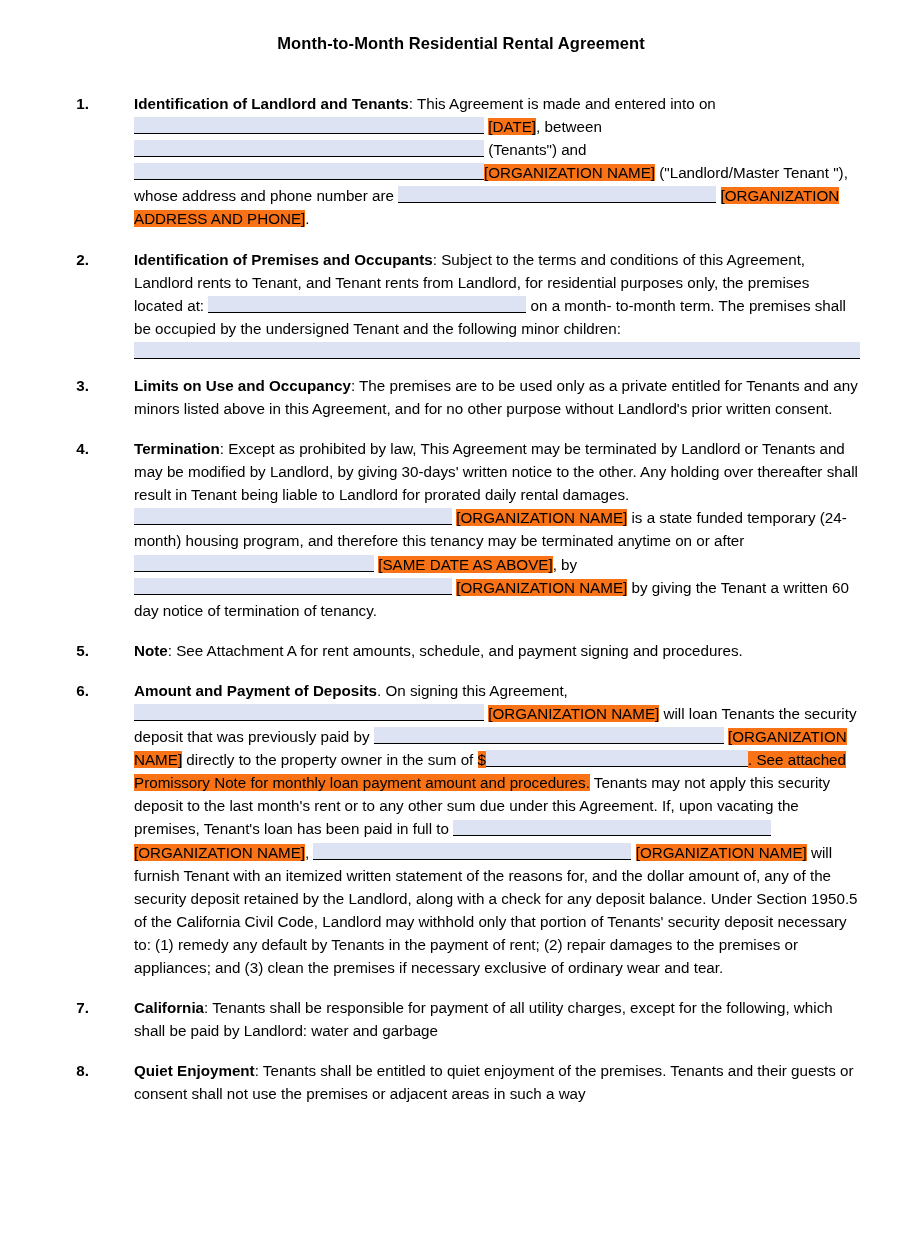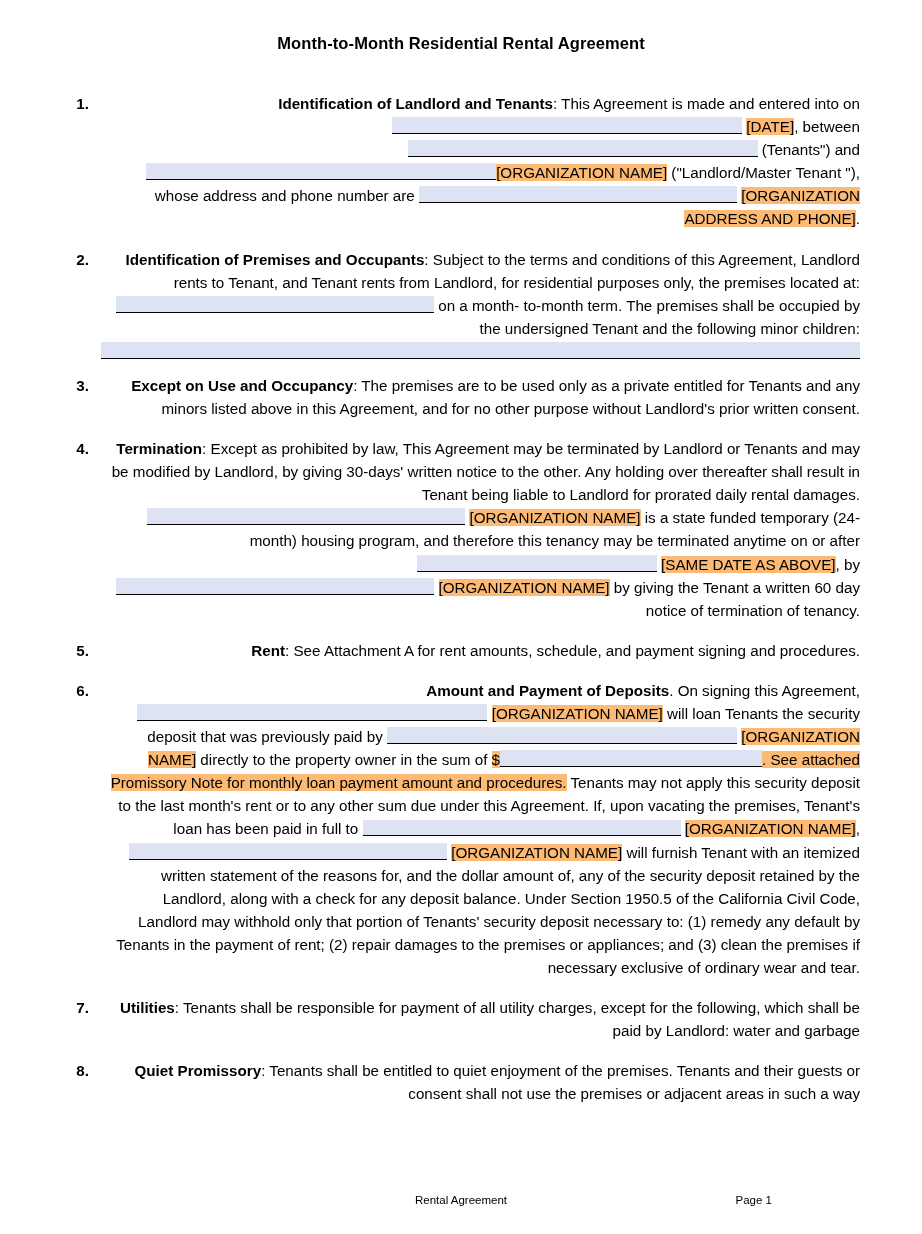--- a/index.html
+++ b/index.html
@@ -44,27 +44,28 @@
     flex: 0 0 29px;
     font-weight: bold;
     text-align: right;
     padding-right: 12px;
     box-sizing: content-box;
     font-size: 15.2px;
     line-height: 1.52;
   }
   .txt {
     flex: 1 1 auto;
-    text-align: right;
+    text-align: left;
+    margin-left: 33px;
   }
   .lead {
     font-weight: bold;
   }
   .hl {
-    background: #fdba74;
+    background: #f97316;
   }
   .blank {
     display: inline-block;
     background: #dde3f3;
     border-bottom: 1px solid #000000;
     vertical-align: baseline;
     height: 1.05em;
     margin-bottom: -2px;
   }
   .blank.b-full { width: 100%; display: block; margin-top: 2px; }
@@ -108,48 +109,44 @@
       <div class="txt"><span class="lead">Identification of Landlord and Tenants</span><span>: This Agreement is made and entered into on</span><br><span class="blank b-350"></span> <span class="hl">[DATE]</span><span>, between</span><br><span class="blank b-350"></span> <span>(Tenants") and</span><br><span class="blank b-350"></span><span class="hl">[ORGANIZATION NAME]</span><span> ("Landlord/Master Tenant "), whose address and phone number are</span> <span class="blank b-318"></span> <span class="hl">[ORGANIZATION ADDRESS AND PHONE]</span><span>.</span></div>
     </div>
 
     <div class="clause">
       <div class="num">2.</div>
       <div class="txt"><span class="lead">Identification of Premises and Occupants</span><span>: Subject to the terms and conditions of this Agreement, Landlord rents to Tenant, and Tenant rents from Landlord, for residential purposes only, the premises located at:</span> <span class="blank b-318"></span> <span>on a month- to-month term. The premises shall be occupied by the undersigned Tenant and the following minor children:</span><span class="blank b-full"></span></div>
     </div>
 
     <div class="clause">
       <div class="num">3.</div>
-      <div class="txt"><span class="lead">Except on Use and Occupancy</span><span>: The premises are to be used only as a private entitled for Tenants and any minors listed above in this Agreement, and for no other purpose without Landlord's prior written consent.</span></div>
+      <div class="txt"><span class="lead">Limits on Use and Occupancy</span><span>: The premises are to be used only as a private entitled for Tenants and any minors listed above in this Agreement, and for no other purpose without Landlord's prior written consent.</span></div>
     </div>
 
     <div class="clause">
       <div class="num">4.</div>
       <div class="txt"><span class="lead">Termination</span><span>: Except as prohibited by law, This Agreement may be terminated by Landlord or Tenants and may be modified by Landlord, by giving 30-days' written notice to the other. Any holding over thereafter shall result in Tenant being liable to Landlord for prorated daily rental damages.</span> <span class="blank b-318"></span> <span class="hl">[ORGANIZATION NAME]</span><span> is a state funded temporary (24-month) housing program, and therefore this tenancy may be terminated anytime on or after</span> <span class="blank b-240"></span> <span class="hl">[SAME DATE AS ABOVE]</span><span>, by</span> <span class="blank b-318"></span> <span class="hl">[ORGANIZATION NAME]</span><span> by giving the Tenant a written 60 day notice of termination of tenancy.</span></div>
     </div>
 
     <div class="clause">
       <div class="num">5.</div>
-      <div class="txt"><span class="lead">Rent</span><span>: See Attachment A for rent amounts, schedule, and payment signing and procedures.</span></div>
+      <div class="txt"><span class="lead">Note</span><span>: See Attachment A for rent amounts, schedule, and payment signing and procedures.</span></div>
     </div>
 
     <div class="clause">
       <div class="num">6.</div>
       <div class="txt"><span class="lead">Amount and Payment of Deposits</span><span>. On signing this Agreement,</span><br><span class="blank b-350"></span> <span class="hl">[ORGANIZATION NAME]</span><span> will loan Tenants the security deposit that was previously paid by</span> <span class="blank b-350"></span> <span class="hl">[ORGANIZATION NAME]</span><span> directly to the property owner in the sum of</span> <span class="hl">$</span><span class="blank b-262"></span><span class="hl">. See attached Promissory Note for monthly loan payment amount and procedures.</span><span> Tenants may not apply this security deposit to the last month's rent or to any other sum due under this Agreement. If, upon vacating the premises, Tenant's loan has been paid in full to</span> <span class="blank b-318"></span> <span class="hl">[ORGANIZATION NAME]</span><span>,</span> <span class="blank b-318"></span> <span class="hl">[ORGANIZATION NAME]</span><span> will furnish Tenant with an itemized written statement of the reasons for, and the dollar amount of, any of the security deposit retained by the Landlord, along with a check for any deposit balance. Under Section 1950.5 of the California Civil Code, Landlord may withhold only that portion of Tenants' security deposit necessary to: (1) remedy any default by Tenants in the payment of rent; (2) repair damages to the premises</span><span class="ul"> or appliances</span><span>; and (3) clean the premises if necessary exclusive of ordinary wear and tear.</span></div>
     </div>
 
     <div class="clause">
       <div class="num">7.</div>
-      <div class="txt"><span class="lead">Utilities</span><span>: Tenants shall be responsible for payment of all utility charges, except for the following, which shall be paid by Landlord: water and garbage</span></div>
+      <div class="txt"><span class="lead">California</span><span>: Tenants shall be responsible for payment of all utility charges, except for the following, which shall be paid by Landlord: water and garbage</span></div>
     </div>
 
     <div class="clause">
       <div class="num">8.</div>
-      <div class="txt"><span class="lead">Quiet Promissory</span><span>: Tenants shall be entitled to quiet enjoyment of the premises. Tenants and their guests or consent shall not use the premises or adjacent areas in such a way</span></div>
+      <div class="txt"><span class="lead">Quiet Enjoyment</span><span>: Tenants shall be entitled to quiet enjoyment of the premises. Tenants and their guests or consent shall not use the premises or adjacent areas in such a way</span></div>
     </div>
 
   </div>
 
-  <div class="footer">
-    <div class="f-center">Rental Agreement</div>
-    <div class="f-right">Page 1</div>
-  </div>
 
 </div>
 
 </body></html>

